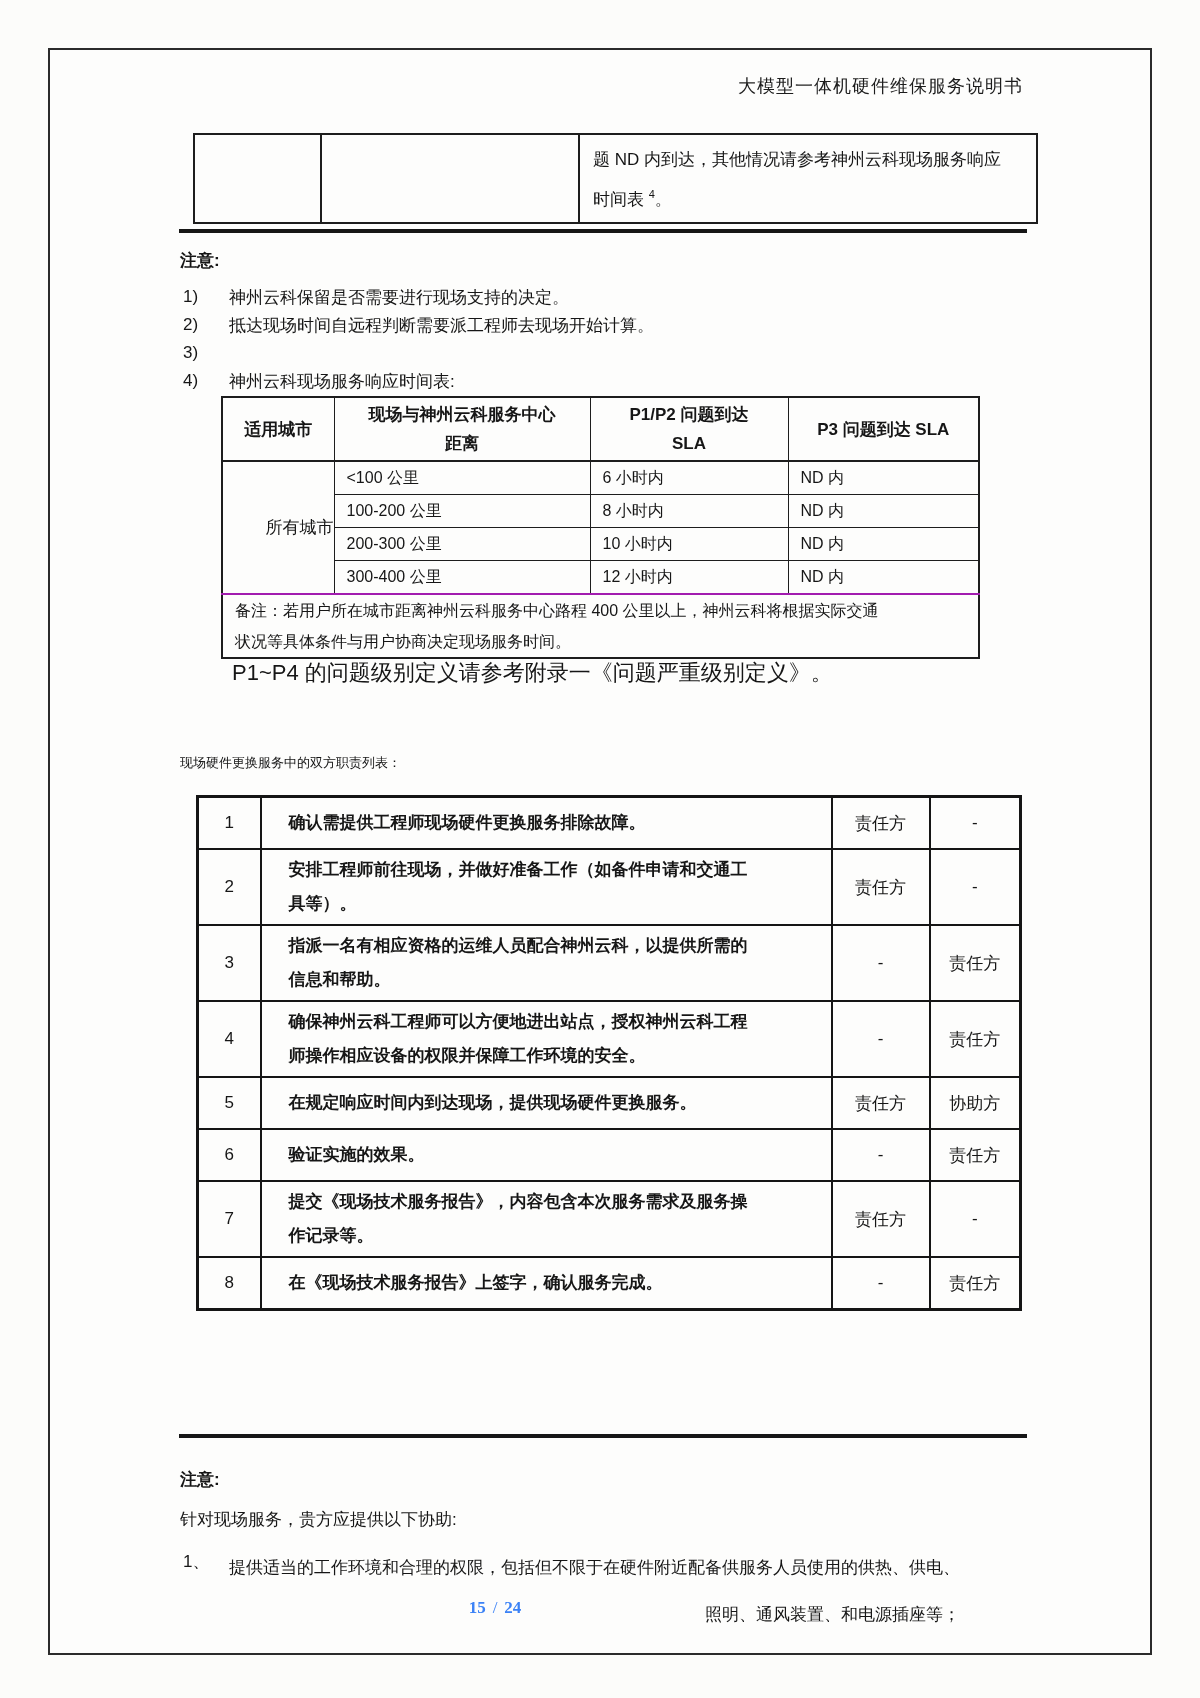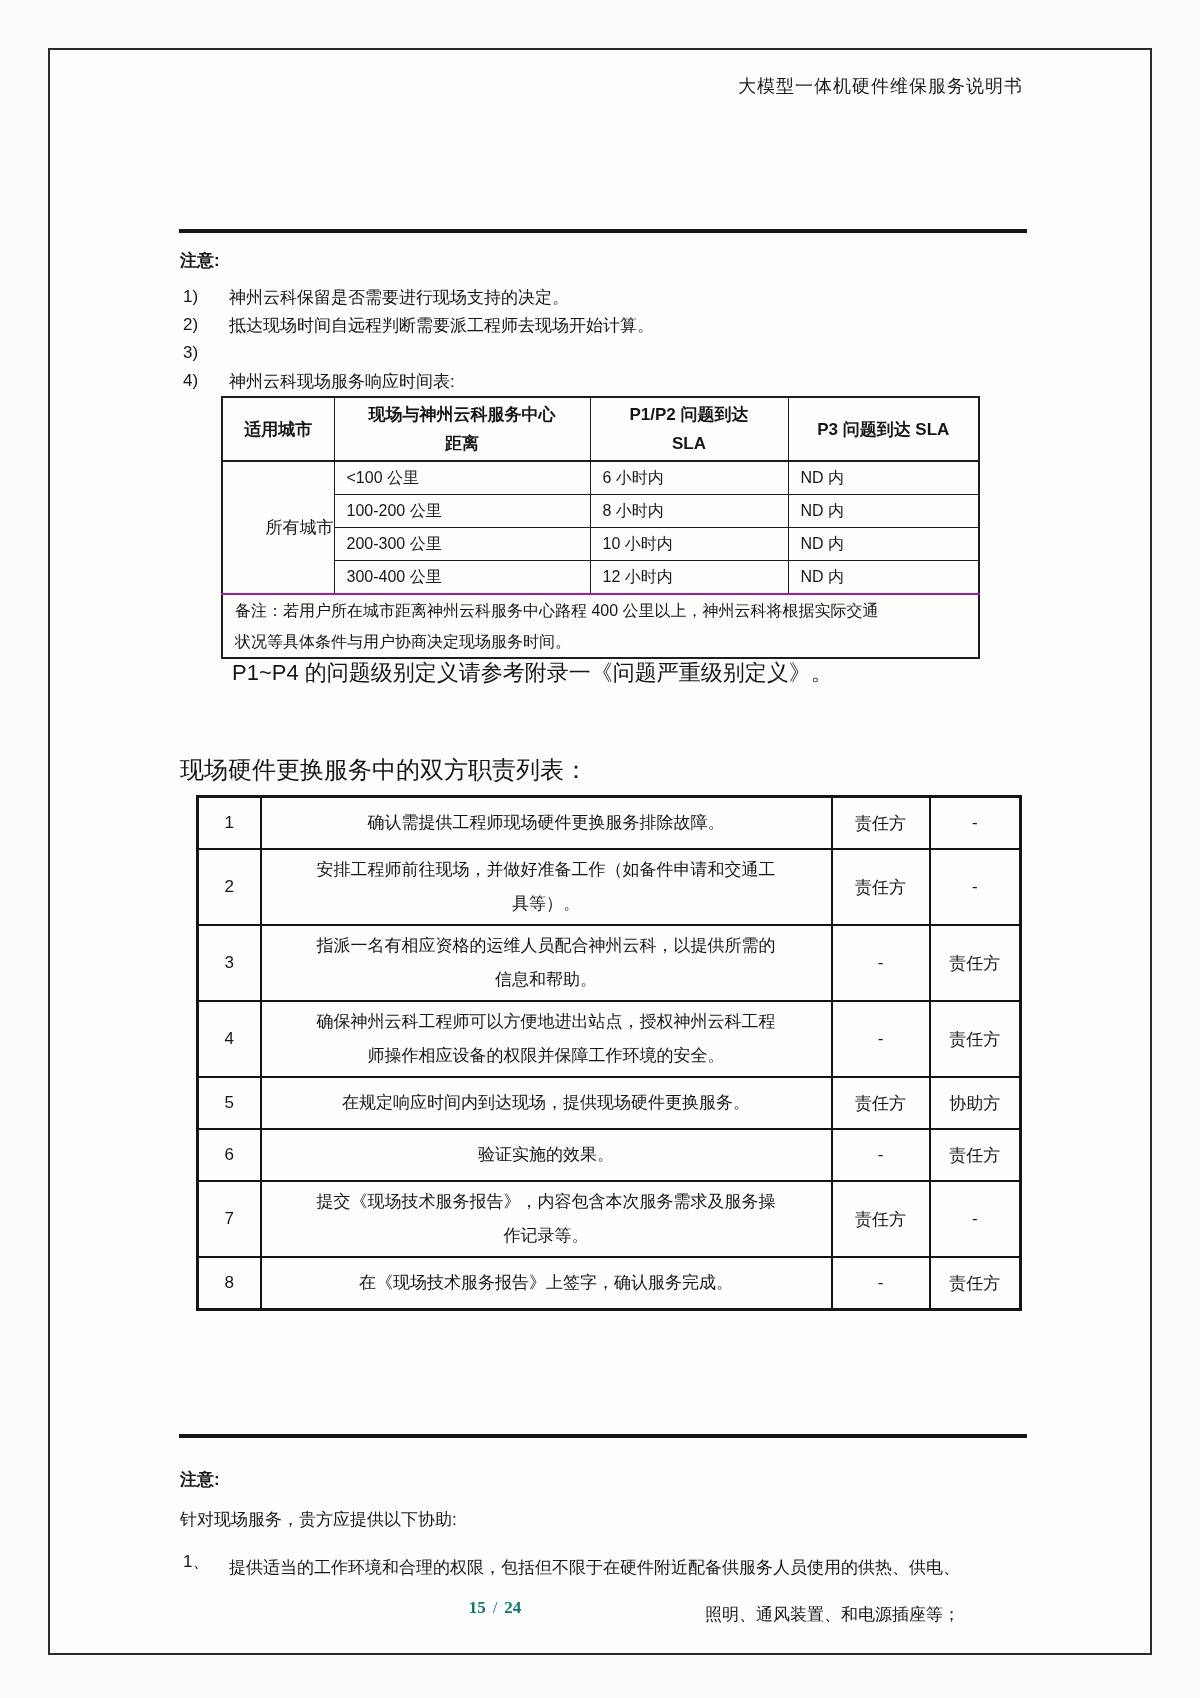--- a/index.html
+++ b/index.html
@@ -33,50 +33,69 @@
   .resp-table th,.resp-table td{border:1px solid #1d1d1d;}
   .resp-table th{height:60px;font-weight:bold;text-align:center;vertical-align:middle;
                  white-space:pre-line;line-height:29px;font-size:17px;border-bottom:2px solid #1d1d1d;}
   .resp-table td{height:32px;padding:0 12px;text-align:left;vertical-align:middle;}
   .resp-table td.city{text-align:right;padding:0;font-size:17px;}
   .resp-table tr.remark-row td{height:62px;line-height:31px;white-space:pre-line;
                                border-top:2px solid #a21caf;}
 
   .severity-note{position:absolute;left:232px;top:658px;font-size:22px;}
 
-  .duty-heading{position:absolute;left:180px;top:754px;font-size:24px;}
+  .duty-heading{position:absolute;left:180px;top:754px;font-size:13px;}
 
   
   .duty-table{position:absolute;left:196px;top:795px;width:823px;border-collapse:collapse;
               table-layout:fixed;font-size:17px;border:3px solid #151515;}
   .duty-table th,.duty-table td{border:2px solid #151515;vertical-align:middle;}
   .duty-table th{height:84px;background:#d8d8d8;font-weight:bold;text-align:center;
                  white-space:pre-line;line-height:31px;}
   .duty-table td{text-align:center;}
-  .duty-table td.act{text-align:center;padding:0 27px;line-height:34px;white-space:pre-line;}
+  .duty-table td.act{text-align:left;padding:0 27px;line-height:34px;white-space:pre-line;font-weight:bold;}
   .duty-table tr.r48 td{height:48px;} .duty-table tr.r72 td{height:72px;}
 
   .n2-intro{position:absolute;left:180px;top:1508px;font-size:17px;}
   .n2-list{position:absolute;left:183px;top:1544px;font-size:17px;display:flex;}
   .n2-num{width:46px;flex:0 0 46px;line-height:35px;}
   .n2-text{white-space:pre-line;line-height:47px;text-align:right;}
 
   .footer{position:absolute;left:0;top:1598px;width:990px;text-align:center;
-          font-family:"Liberation Serif","DejaVu Serif",serif;font-size:17px;color:#0f766e;}
+          font-family:"Liberation Serif","DejaVu Serif",serif;font-size:17px;color:#3b82f6;}
   .footer .num{font-weight:bold;}
   .footer .sep{padding:0 7px;}
 </style>
 </head>
 <body>
 
 <div class="page">
   <div class="frame"></div>
 
   <div class="doc-title">大模型一体机硬件维保服务说明书</div>
 
+  <table class="cont-table">
+    <colgroup>
+        <col style="width:127px">
+        <col style="width:258px">
+        <col style="width:458px">
+      </colgroup>
+    <tbody>
+        <tr style="height:77px">
+      <td></td>
+      <td></td>
+      <td>
+        <div class="cell-text">
+          <div>题 ND 内到达，其他情况请参考神州云科现场服务响应</div>
+          <div><span>时间表 </span><sup>4</sup><span>。</span></div>
+        </div>
+      </td>
+    </tr>
+  </tbody>
+    </table>
 
   <div class="rule rule-1"></div>
 
   <div class="notice-label nl-1">注意:</div>
 
   <div class="note-list">
     <div class="note-item">
       <span class="note-num">1)</span>
       <span>神州云科保留是否需要进行现场支持的决定。</span>
     </div>

